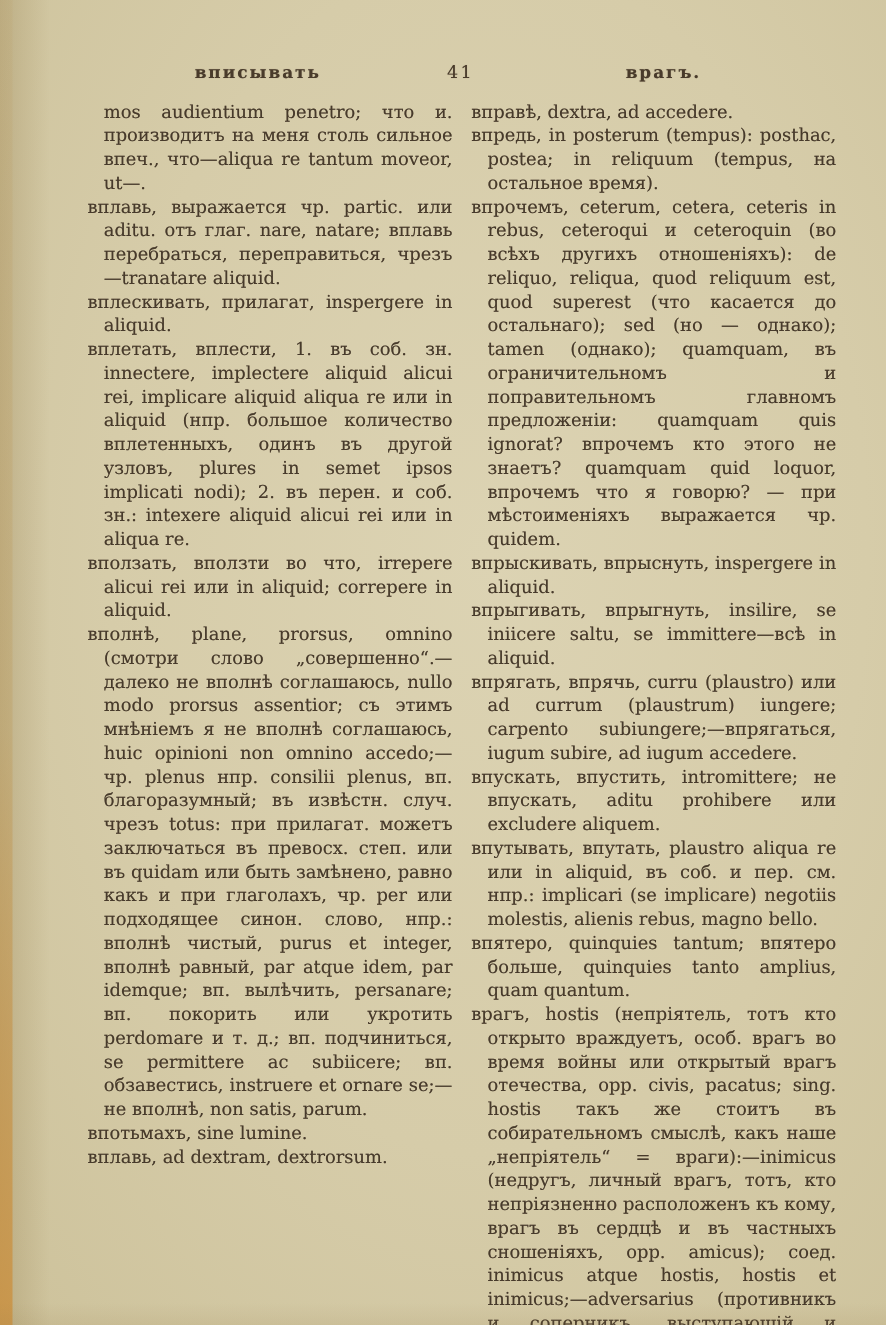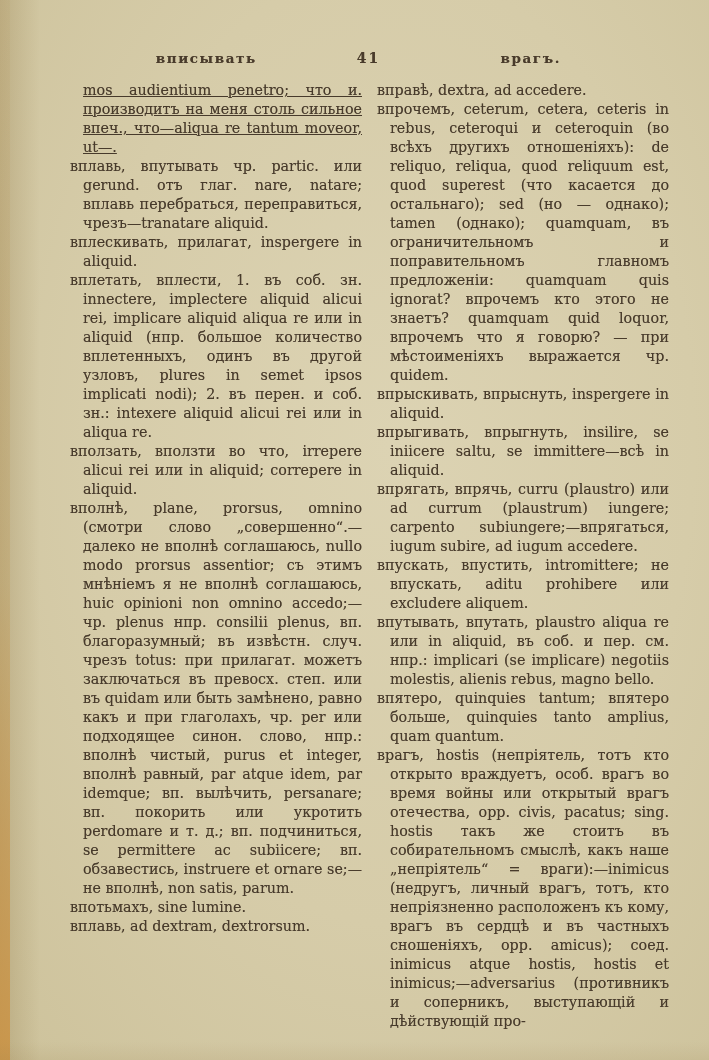--- a/index.html
+++ b/index.html
@@ -43,65 +43,66 @@
     font-size: 13.5px;
     color: #493b2b;
     text-shadow: 0 0 0.6px rgba(73,59,43,0.55);
   }
   .head-word { flex: 1; text-align: center; letter-spacing: 1.6px; }
   .page-number {
     width: 84px;
     text-align: center;
     font-size: 14px;
     letter-spacing: 2px;
-    font-weight: bold;
+    font-weight: normal;
   }
   .text-block {
     display: flex;
     gap: 15px;
     padding: 15px 40px 0 70px;
     font-size: 14.3px;
     line-height: 19px;
     color: #473a2b;
     text-align: justify;
     text-shadow: 0 0 0.5px rgba(71,58,43,0.5);
   }
   .column { flex: 1; min-width: 0; }
   .entry {
     margin: 0;
     text-indent: -13px;
     padding-left: 13px;
     overflow-wrap: break-word;
   }
-  .entry.continuation { text-indent: 0; text-decoration: underline; }
+  .entry.continuation { text-indent: 0; }
 </style>
 </head>
 <body>
 
 <div class="page">
 
   <header class="running-head">
     <span class="head-word">вписывать</span>
     <span class="page-number">41</span>
     <span class="head-word">врагъ.</span>
   </header>
 
   <main class="text-block">
     <div class="column" id="col-0">
         <p class="entry continuation">mos audientium penetro; что и. производитъ на меня столь сильное впеч., что—aliqua re tantum moveor, ut—.</p>
-        <p class="entry">вплавь, впутывать чр. partic. или gerund. отъ глаг. nare, natare; вплавь перебраться, переправиться, чрезъ—tranatare aliquid.</p>
+        <p class="entry">вплавь, выражается чр. partic. или aditu. отъ глаг. nare, natare; вплавь перебраться, переправиться, чрезъ—tranatare aliquid.</p>
         <p class="entry">вплескивать, прилагат, inspergere in aliquid.</p>
         <p class="entry">вплетать, вплести, 1. въ соб. зн. innectere, implectere aliquid alicui rei, implicare aliquid aliqua re или in aliquid (нпр. большое количество вплетенныхъ, одинъ въ другой узловъ, plures in semet ipsos implicati nodi); 2. въ перен. и соб. зн.: intexere aliquid alicui rei или in aliqua re.</p>
         <p class="entry">вползать, вползти во что, irrepere alicui rei или in aliquid; correpere in aliquid.</p>
         <p class="entry">вполнѣ, plane, prorsus, omnino (смотри слово „совершенно“.—далеко не вполнѣ соглашаюсь, nullo modo prorsus assentior; съ этимъ мнѣніемъ я не вполнѣ соглашаюсь, huic opinioni non omnino accedo;—чр. plenus нпр. consilii plenus, вп. благоразумный; въ извѣстн. случ. чрезъ totus: при прилагат. можетъ заключаться въ превосх. степ. или въ quidam или быть замѣнено, равно какъ и при глаголахъ, чр. per или подходящее синон. слово, нпр.: вполнѣ чистый, purus et integer, вполнѣ равный, par atque idem, par idemque; вп. вылѣчить, persanare; вп. покорить или укротить perdomare и т. д.; вп. подчиниться, se permittere ac subiicere; вп. обзавестись, instruere et ornare se;—не вполнѣ, non satis, parum.</p>
         <p class="entry">впотьмахъ, sine lumine.</p>
         <p class="entry">вплавь, ad dextram, dextrorsum.</p>
       </div>
     <div class="column" id="col-1">
         <p class="entry">вправѣ, dextra, ad accedere.</p>
+        <p class="entry">впредь, in posterum (tempus): posthac, postea; in reliquum (tempus, на остальное время).</p>
         <p class="entry">впрочемъ, ceterum, cetera, ceteris in rebus, ceteroqui и ceteroquin (во всѣхъ другихъ отношеніяхъ): de reliquo, reliqua, quod reliquum est, quod superest (что касается до остальнаго); sed (но — однако); tamen (однако); quamquam, въ ограничительномъ и поправительномъ главномъ предложеніи: quamquam quis ignorat? впрочемъ кто этого не знаетъ? quamquam quid loquor, впрочемъ что я говорю? — при мѣстоименіяхъ выражается чр. quidem.</p>
         <p class="entry">впрыскивать, впрыснуть, inspergere in aliquid.</p>
         <p class="entry">впрыгивать, впрыгнуть, insilire, se iniicere saltu, se immittere—всѣ in aliquid.</p>
         <p class="entry">впрягать, впрячь, curru (plaustro) или ad currum (plaustrum) iungere; carpento subiungere;—впрягаться, iugum subire, ad iugum accedere.</p>
         <p class="entry">впускать, впустить, intromittere; не впускать, aditu prohibere или excludere aliquem.</p>
         <p class="entry">впутывать, впутать, plaustro aliqua re или in aliquid, въ соб. и пер. см. нпр.: implicari (se implicare) negotiis molestis, alienis rebus, magno bello.</p>
         <p class="entry">впятеро, quinquies tantum; впятеро больше, quinquies tanto amplius, quam quantum.</p>
         <p class="entry">врагъ, hostis (непріятель, тотъ кто открыто враждуетъ, особ. врагъ во время войны или открытый врагъ отечества, opp. civis, pacatus; sing. hostis такъ же стоитъ въ собирательномъ смыслѣ, какъ наше „непріятель“ = враги):—inimicus (недругъ, личный врагъ, тотъ, кто непріязненно расположенъ къ кому, врагъ въ сердцѣ и въ частныхъ сношеніяхъ, opp. amicus); соед. inimicus atque hostis, hostis et inimicus;—adversarius (противникъ и соперникъ, выступающій и дѣйствующій про-</p>
       </div>
   </main>

